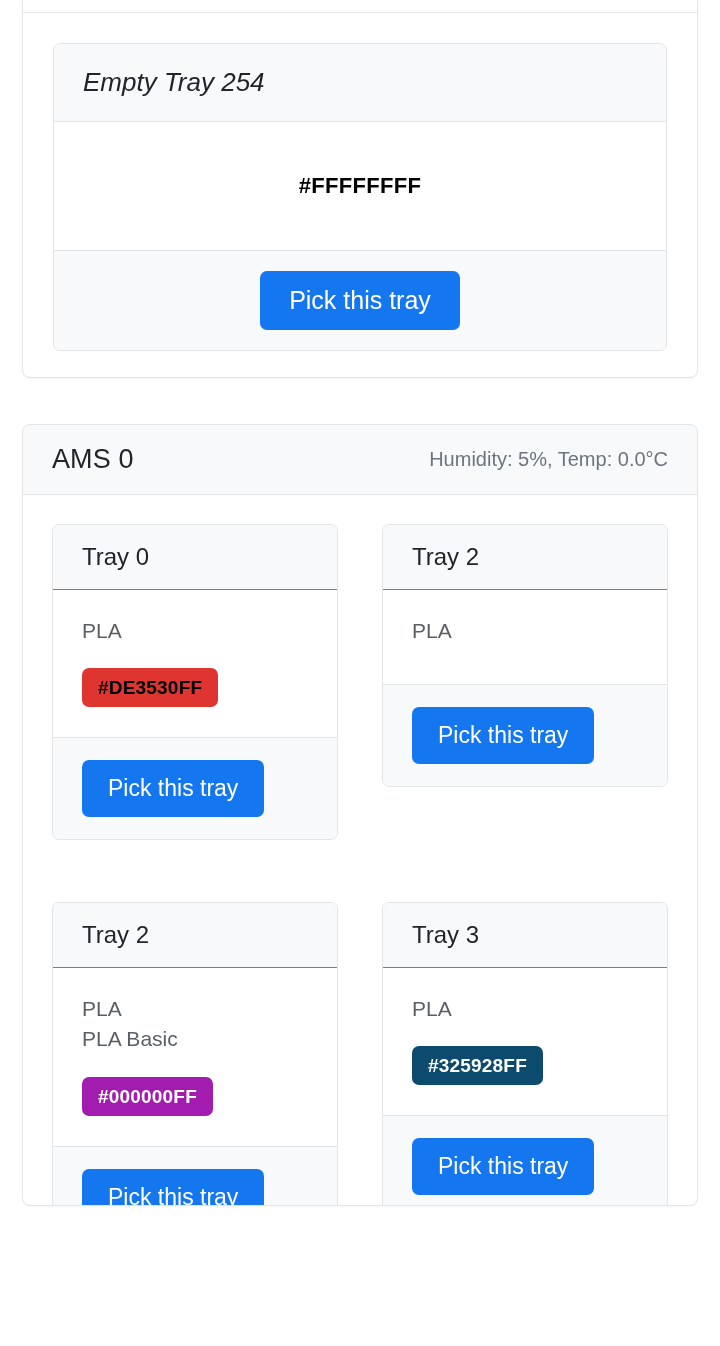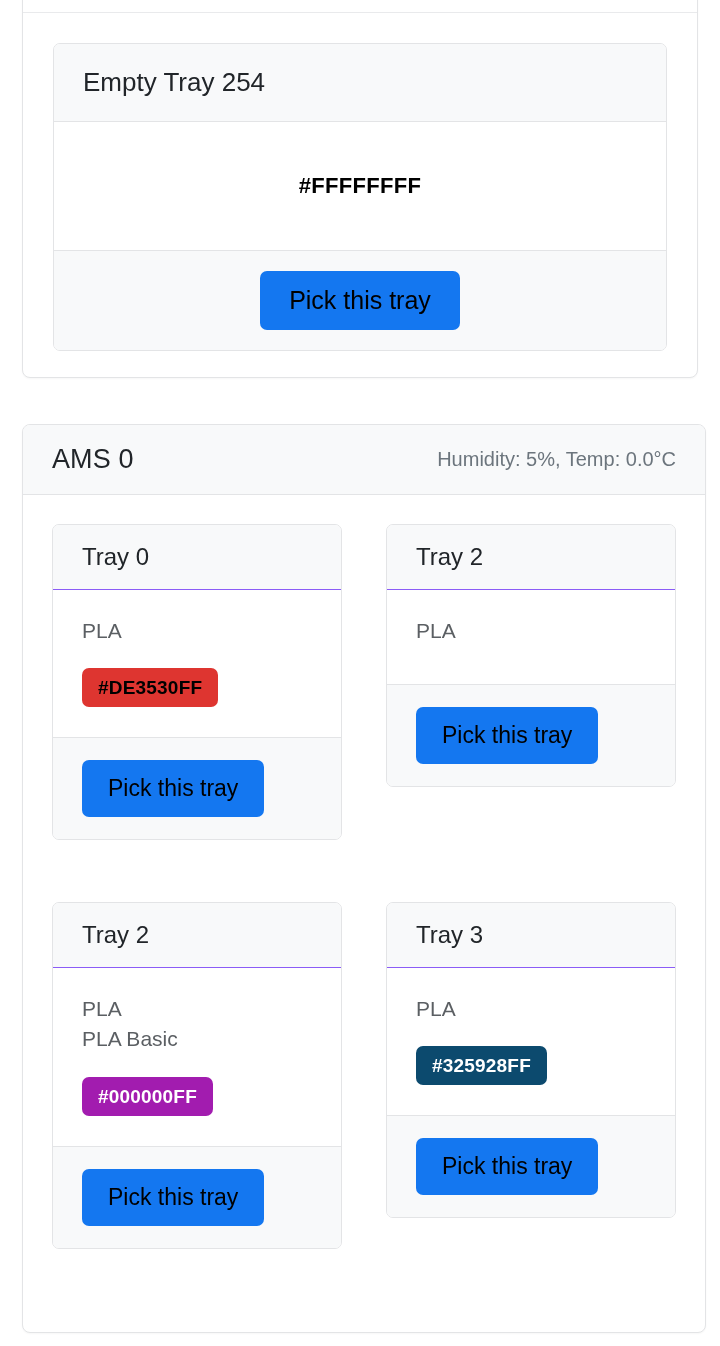--- a/index.html
+++ b/index.html
@@ -44,23 +44,23 @@
     border-bottom: 1px solid #e9eaec;
     margin: 0 -30px 0 -30px;
   }
   .panel-empty-body {
     padding-top: 30px;
   }
 
   .panel-ams {
     position: absolute;
     left: 22px;
-    right: 14px;
+    right: 22px;
     top: 424px;
-    height: 909px;
+    height: 782px;
   }
 
   
   .ams-head {
     height: 70px;
     background: #f8f9fa;
     border-bottom: 1px solid #e3e4e6;
     display: flex;
     align-items: center;
     justify-content: space-between;
@@ -137,21 +137,21 @@
     font-weight: 700;
     letter-spacing: 0.2px;
     line-height: 1;
     white-space: nowrap;
   }
 
   
   .btn-pick {
     display: inline-block;
     background: #1477f0;
-    color: #000000;
+    color: #ffffff;
     border: none;
     border-radius: 7px;
     font-family: "Liberation Sans", sans-serif;
     font-size: 23px;
     font-weight: 400;
     line-height: 1;
     padding: 17px 26px;
     cursor: pointer;
   }
 
@@ -159,20 +159,21 @@
   .empty-card {
     border: 1px solid #e3e4e6;
     border-radius: 7px;
     overflow: hidden;
     background: #ffffff;
   }
   .empty-card-head {
     background: #f8f9fa;
     border-bottom: 1px solid #e3e4e6;
     padding: 23px 0 23px 29px;
+    font-style: italic;
   }
   .empty-card-head .t {
     font-size: 26px;
     color: #212529;
     font-weight: 400;
   }
   .empty-card-body {
     background: #ffffff;
     height: 128px;
     display: flex;

